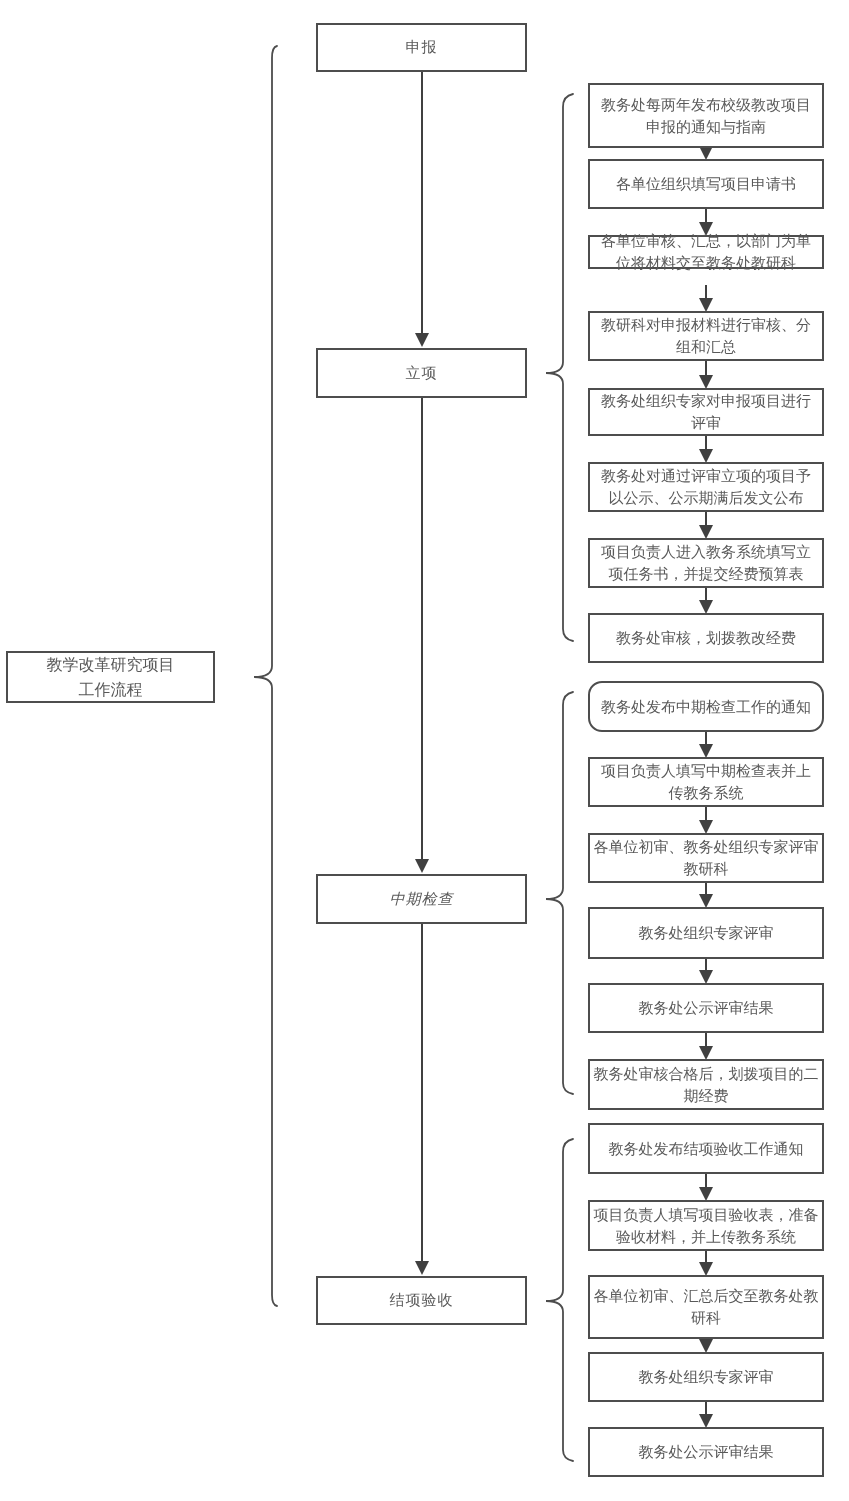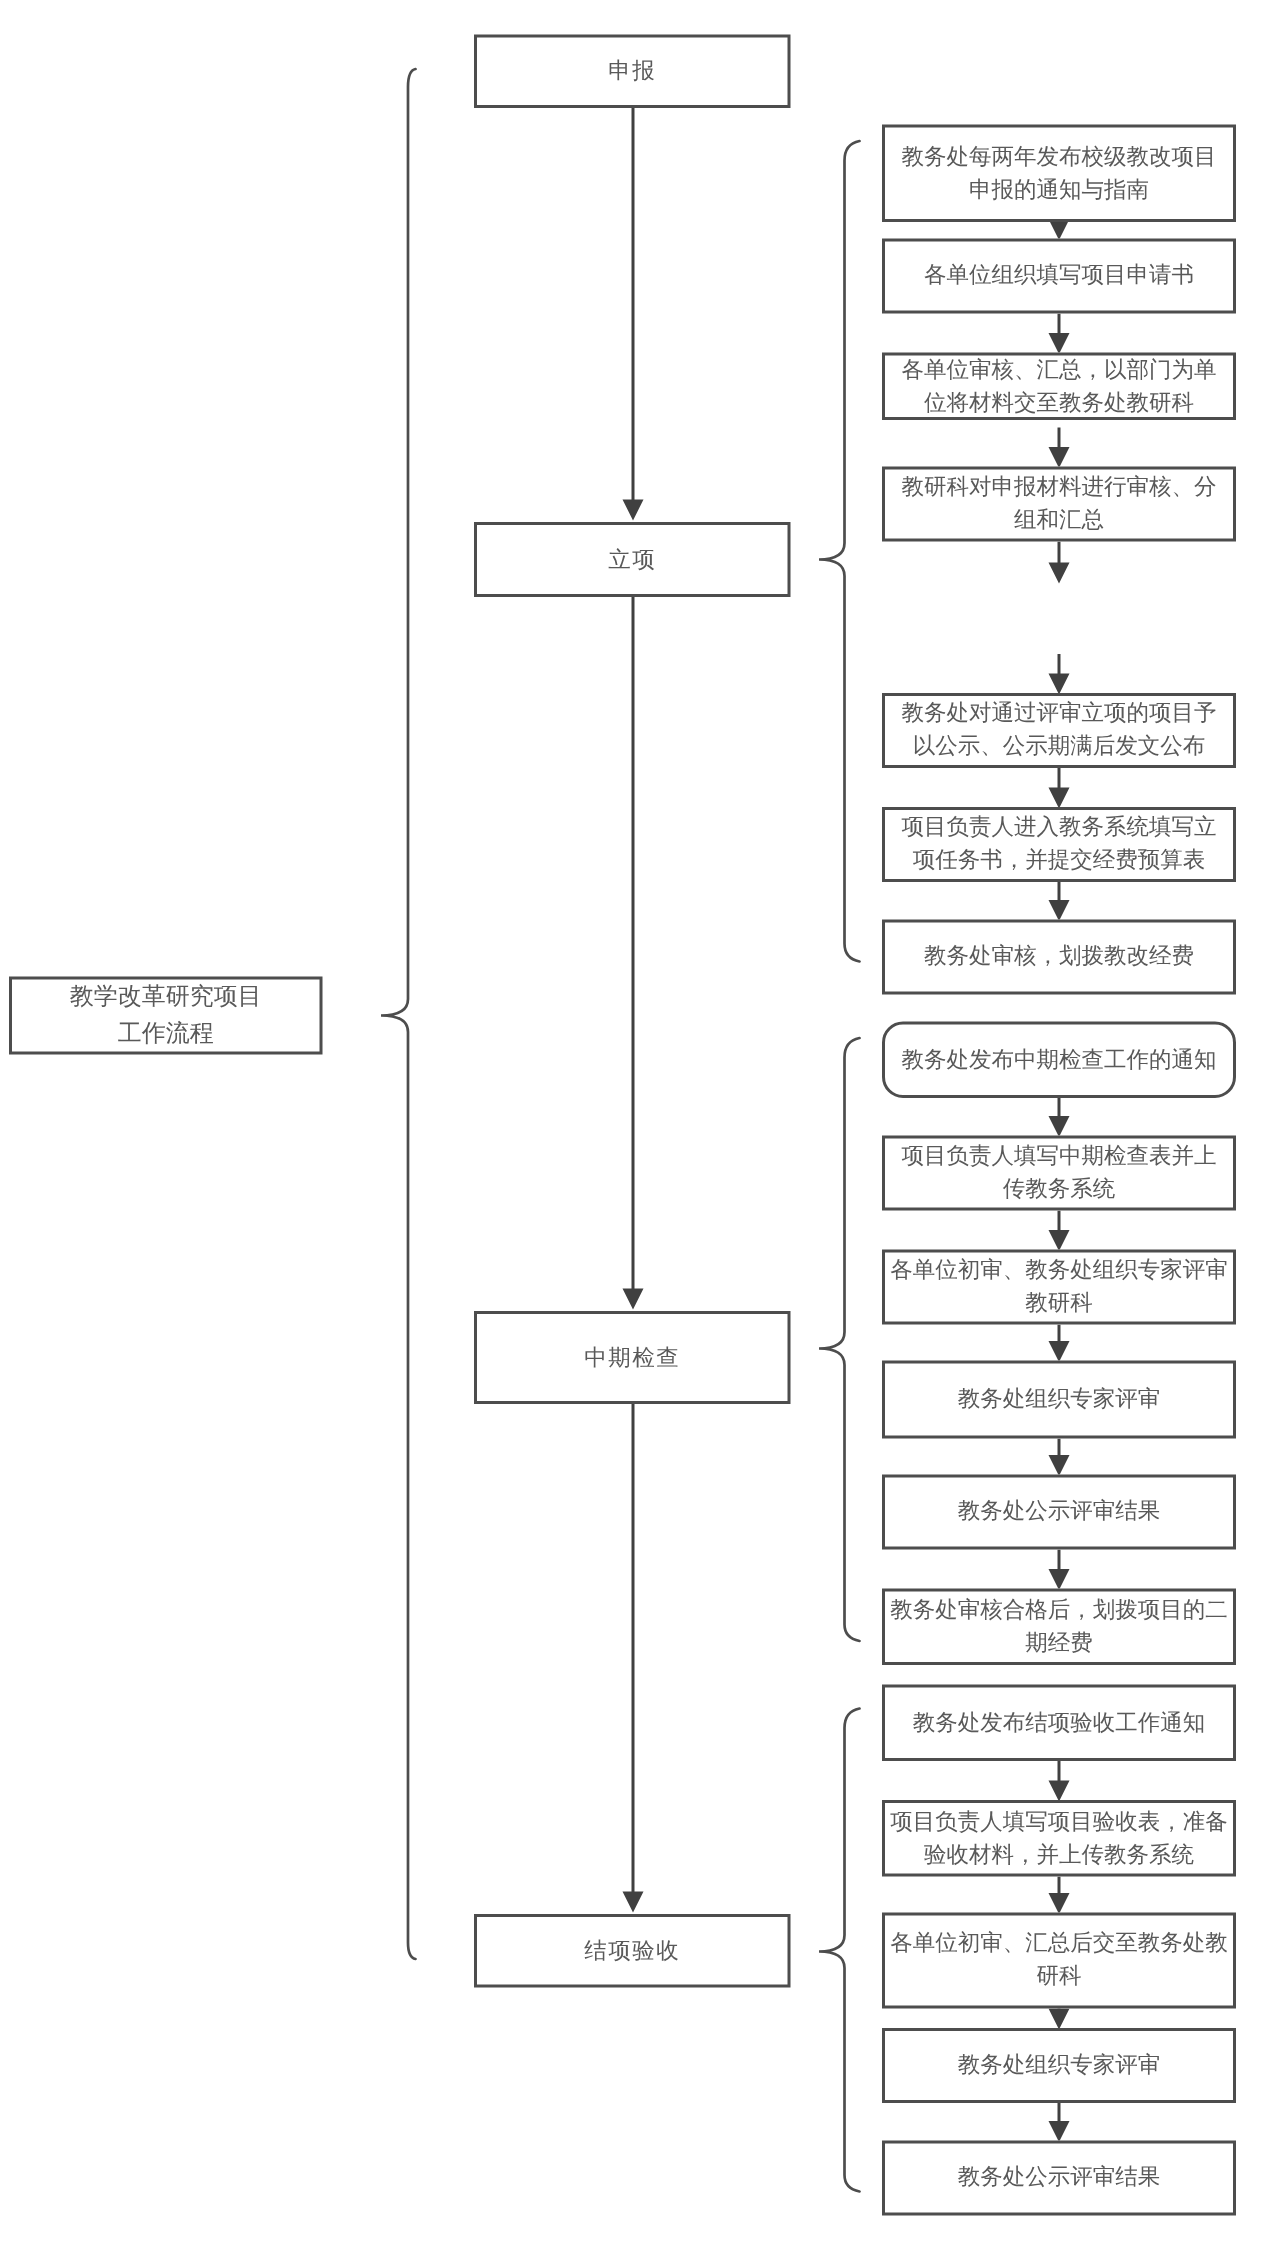--- a/index.html
+++ b/index.html
@@ -119,42 +119,46 @@
     <span>教学改革研究项目
 工作流程</span>
   </div>
 
   <div class="box stage-box" style="top:23px;height:49px;">
     <span>申报</span>
   </div>
   <div class="box stage-box" style="top:348px;height:50px;">
     <span>立项</span>
   </div>
-  <div class="box stage-box" style="top:874px;height:62px;">
+  <div class="box stage-box" style="top:874px;height:50px;font-style:italic;">
     <span>中期检查</span>
   </div>
   <div class="box stage-box" style="top:1276px;height:49px;">
     <span>结项验收</span>
   </div>
 
   <div class="box step-box" style="top:83px;height:65px;">
       <span>教务处每两年发布校级教改项目
 申报的通知与指南</span>
     </div>
   <div class="box step-box" style="top:159px;height:50px;">
       <span>各单位组织填写项目申请书</span>
     </div>
-  <div class="box step-box" style="top:235px;height:45px;align-items:center;">
+  <div class="box step-box" style="top:235px;height:34px;align-items:center;">
       <span>各单位审核、汇总，以部门为单
 位将材料交至教务处教研科</span>
     </div>
   <div class="box step-box" style="top:311px;height:50px;">
       <span>教研科对申报材料进行审核、分
 组和汇总</span>
     </div>
+  <div class="box step-box" style="top:388px;height:48px;">
+      <span>教务处组织专家对申报项目进行
+评审</span>
+    </div>
   <div class="box step-box" style="top:462px;height:50px;">
       <span>教务处对通过评审立项的项目予
 以公示、公示期满后发文公布</span>
     </div>
   <div class="box step-box" style="top:538px;height:50px;">
       <span>项目负责人进入教务系统填写立
 项任务书，并提交经费预算表</span>
     </div>
   <div class="box step-box" style="top:613px;height:50px;">
       <span>教务处审核，划拨教改经费</span>

